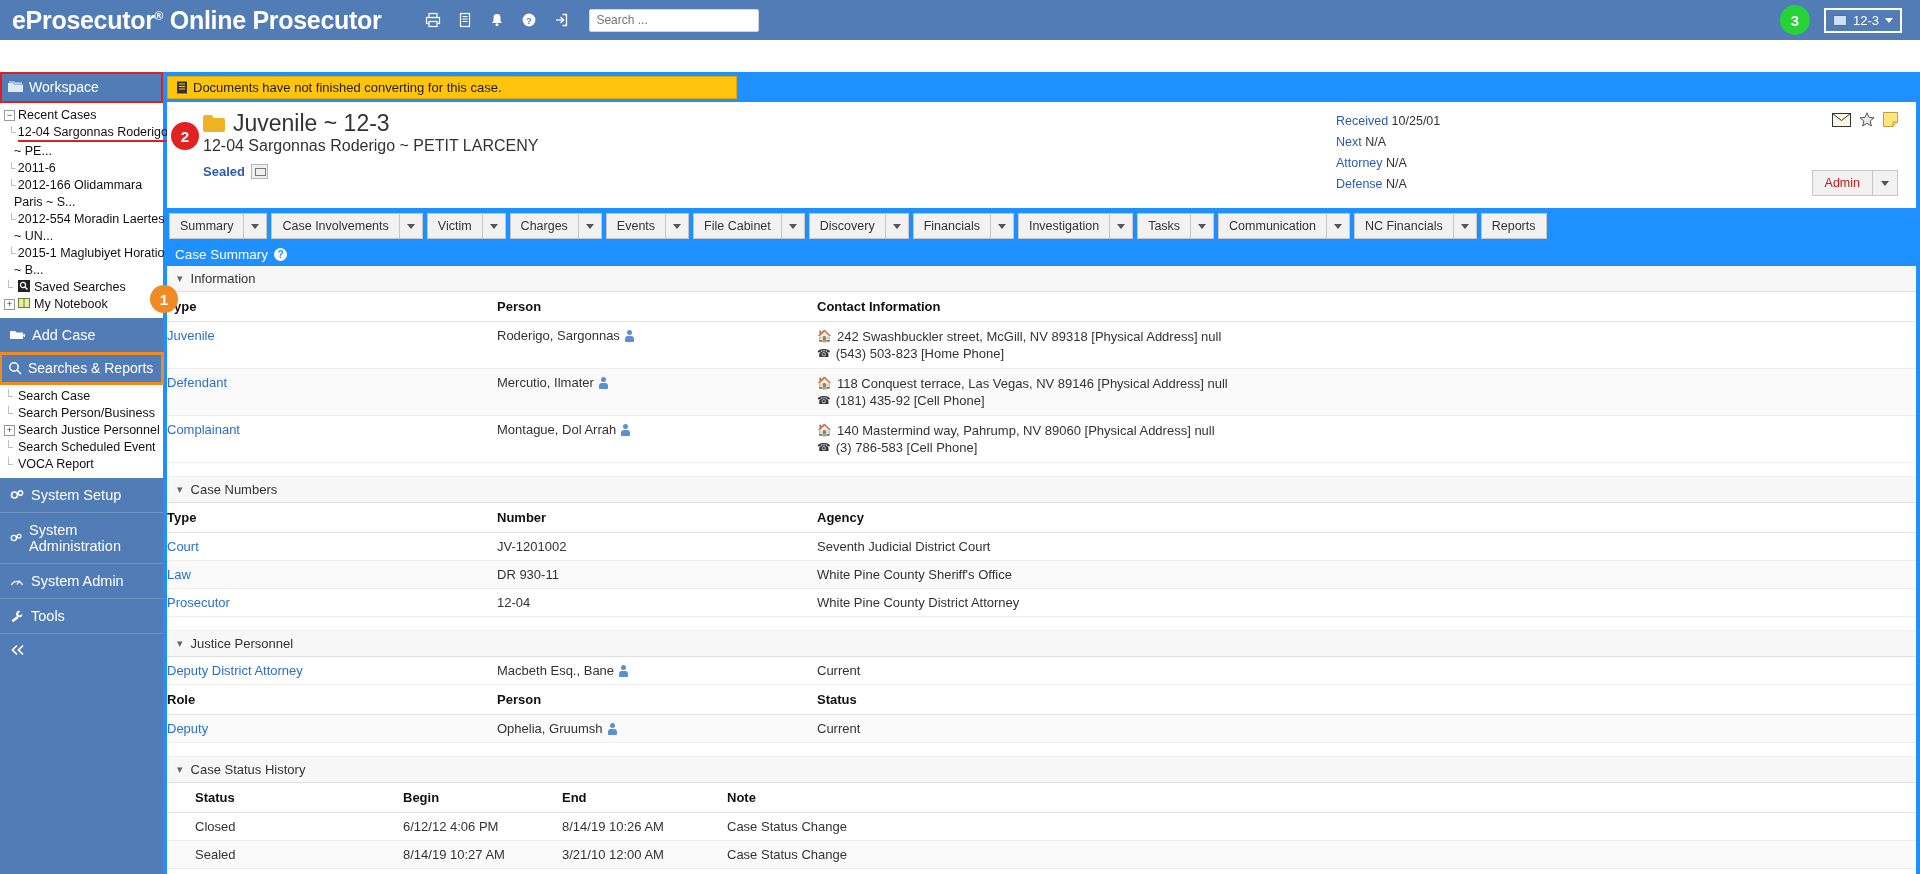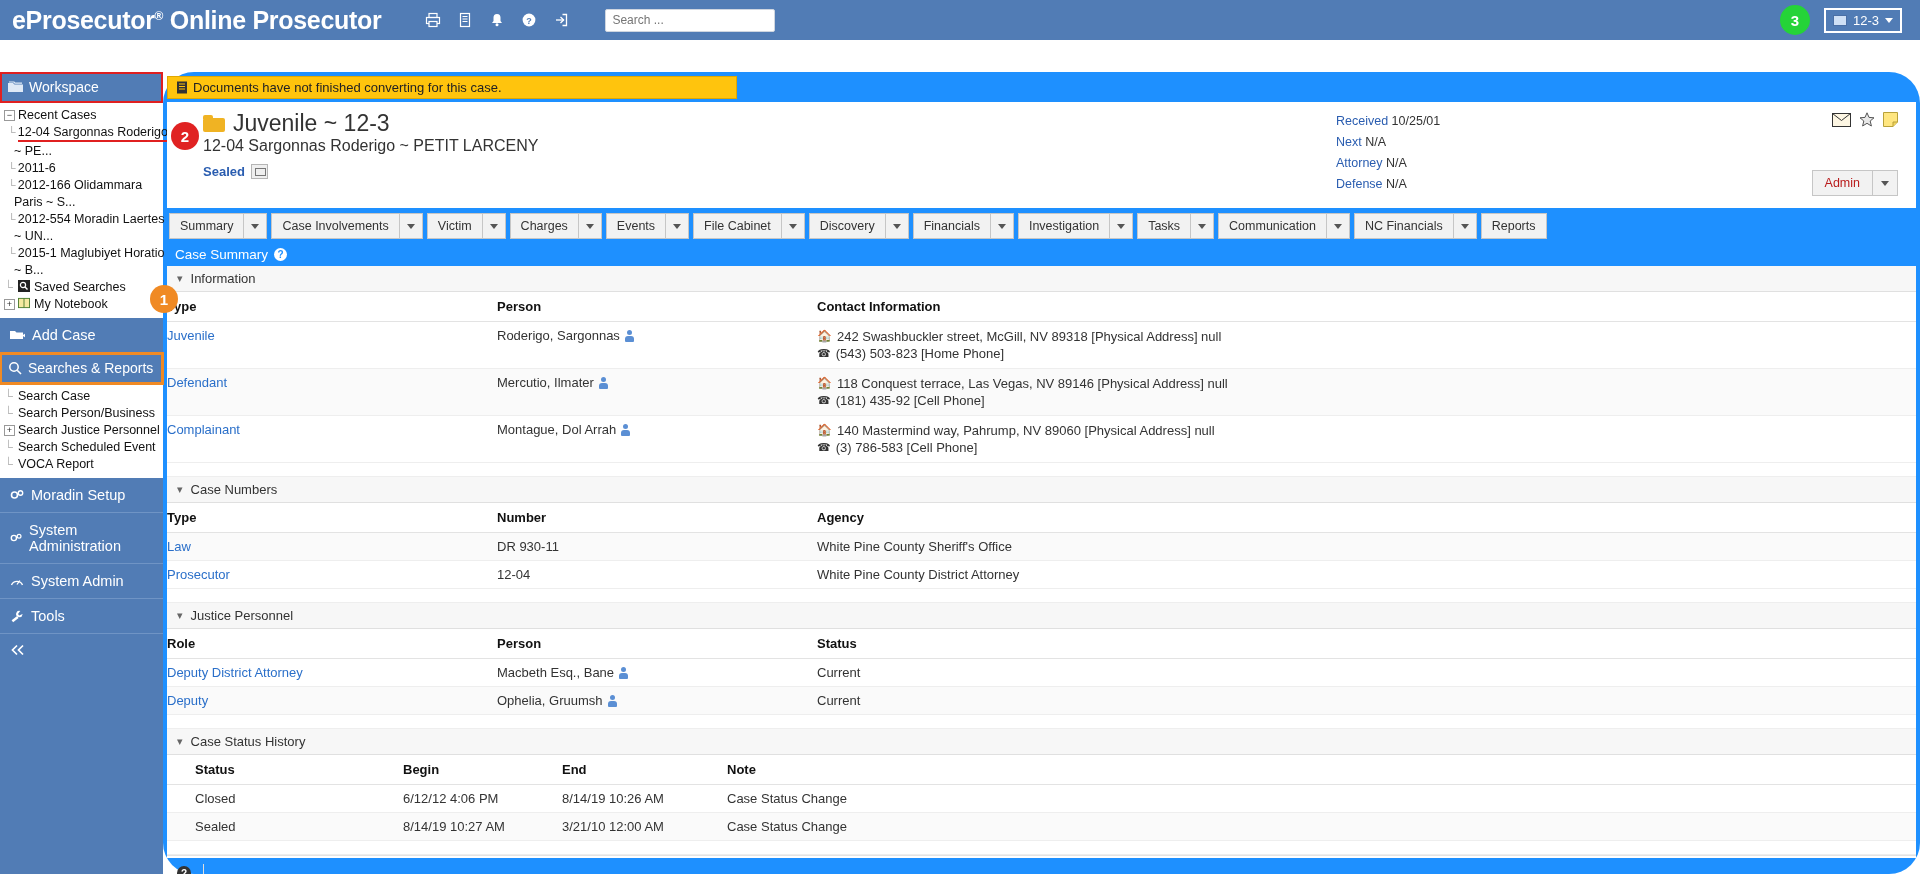--- a/index.html
+++ b/index.html
@@ -15,21 +15,21 @@
   
   .topbar {
     height:40px; background:#517cb5; display:flex; align-items:center;
     padding:0 12px; flex:0 0 40px; position:relative;
   }
   .brand { color:#fff; font-size:25px; font-weight:bold; letter-spacing:-.3px; white-space:nowrap; }
   .brand sup { font-size:12px; vertical-align:super; }
   .topicons { display:flex; align-items:center; gap:16px; margin-left:44px; }
   .topicons .ticon { color:#fff; display:flex; align-items:center; justify-content:center; cursor:pointer; }
   .searchbox {
-    margin-left:36px; width:170px; height:23px; background:#fff; border:1px solid #cfd6e0;
+    margin-left:20px; width:170px; height:23px; background:#fff; border:1px solid #cfd6e0;
     border-radius:2px; font-size:12px; color:#be185d; padding:0 6px; font-family:"Liberation Sans", sans-serif;
   }
   .topright { margin-left:auto; display:flex; align-items:center; gap:14px; padding-right:6px; }
   .green-badge {
     width:30px; height:30px; border-radius:50%; background:#25d338; color:#fff;
     display:flex; align-items:center; justify-content:center; font-size:15px; font-weight:bold;
   }
   .case-chip {
     border:2px solid #ffffff; padding:3px 7px; display:flex; align-items:center; gap:6px;
     color:#fff; font-size:13px; background:#517cb5;
@@ -59,21 +59,21 @@
   .indent2 { padding-left:14px; }
   .tree-link { color:#111; }
   .tree-link.active { color:#111; border-bottom:2px solid #e02020; }
   .lvl-ind { display:inline-block; width:14px; color:#bbb; }
   .small-ic { width:12px;height:12px;display:inline-block;margin-right:4px;vertical-align:-2px; }
   .side-sec { padding:9px 10px; font-size:14.5px; display:flex; align-items:center; gap:7px;
               border-bottom:1px solid #6f94c5; cursor:pointer; }
   .side-foot { padding:8px 10px; font-size:15px; }
 
   
-  .main { flex:1; background:#1e90ff; min-width:0; display:flex; flex-direction:column;border-radius:31px; }
+  .main { flex:1; background:#1e90ff; min-width:0; display:flex; flex-direction:column; }
   .alert-bar { padding:4px 4px 3px 4px; }
   .alert {
     background:#ffc40d; border:1px solid #e0a800; color:#222; font-size:13px;
     padding:3px 8px; display:inline-flex; align-items:center; gap:5px; width:570px;
   }
   .case-card { background:#fff; margin:0 4px; padding:8px 10px 10px 10px; position:relative; display:flex; }
   .case-left { flex:0 0 auto; padding-left:4px; }
   .redcircle {
     position:absolute; left:4px; top:20px; width:28px; height:28px; border-radius:50%;
     background:#e02222; color:#fff; font-size:15px; font-weight:bold;
@@ -330,21 +330,21 @@
           <span class="lvl-ind">└</span>
           <span>VOCA Report</span>
         </div>
       </div>
 
       <div class="side-sec">
         <svg width="14" height="12" viewBox="0 0 14 12">
             <circle cx="4.5" cy="6" r="3" fill="none" stroke="#fff" stroke-width="1.6"></circle>
             <circle cx="10.5" cy="4" r="2.2" fill="none" stroke="#fff" stroke-width="1.4"></circle>
           </svg>
-        <span>Moradin Setup</span>
+        <span>System Setup</span>
       </div>
 
       <div class="side-sec">
         <svg width="14" height="12" viewBox="0 0 14 12">
             <circle cx="4.5" cy="6" r="3" fill="none" stroke="#fff" stroke-width="1.6"></circle>
             <circle cx="10.5" cy="4" r="2.2" fill="none" stroke="#fff" stroke-width="1.4"></circle>
           </svg>
         <span>System Administration</span>
       </div>
 
@@ -590,20 +590,25 @@
           <span class="chev">▾</span>
           <span>Case Numbers</span>
         </div>
         <table class="grid">
           <tbody>
               <tr>
             <th class="c-type">Type</th>
             <th class="c-person">Number</th>
             <th>Agency</th>
           </tr>
+          <tr>
+            <td class="c-type"><span class="lnk">Court</span></td>
+            <td class="c-person">JV-1201002</td>
+            <td>Seventh Judicial District Court</td>
+          </tr>
           <tr class="alt">
             <td class="c-type"><span class="lnk">Law</span></td>
             <td class="c-person">DR 930-11</td>
             <td>White Pine County Sheriff's Office</td>
           </tr>
           <tr>
             <td class="c-type"><span class="lnk">Prosecutor</span></td>
             <td class="c-person">12-04</td>
             <td>White Pine County District Attorney</td>
           </tr>
@@ -613,28 +618,28 @@
         </tbody>
           </table>
 
         <div class="sect-head">
           <span class="chev">▾</span>
           <span>Justice Personnel</span>
         </div>
         <table class="grid">
           <tbody>
               <tr>
+            <td class="c-type"><span class="lnk">Deputy District Attorney</span></td>
+            <td class="c-person"><span>Macbeth Esq., Bane</span><span class="person-ic gold"></span></td>
+            <td>Current</td>
+          </tr>
+          <tr>
             <th class="c-type">Role</th>
             <th class="c-person">Person</th>
             <th>Status</th>
-          </tr>
-          <tr>
-            <td class="c-type"><span class="lnk">Deputy District Attorney</span></td>
-            <td class="c-person"><span>Macbeth Esq., Bane</span><span class="person-ic gold"></span></td>
-            <td>Current</td>
           </tr>
           <tr class="alt">
             <td class="c-type"><span class="lnk">Deputy</span></td>
             <td class="c-person"><span>Ophelia, Gruumsh</span><span class="person-ic gold"></span></td>
             <td>Current</td>
           </tr>
           <tr class="spacer-row">
                 <td colspan="3"></td>
               </tr>
         </tbody>

